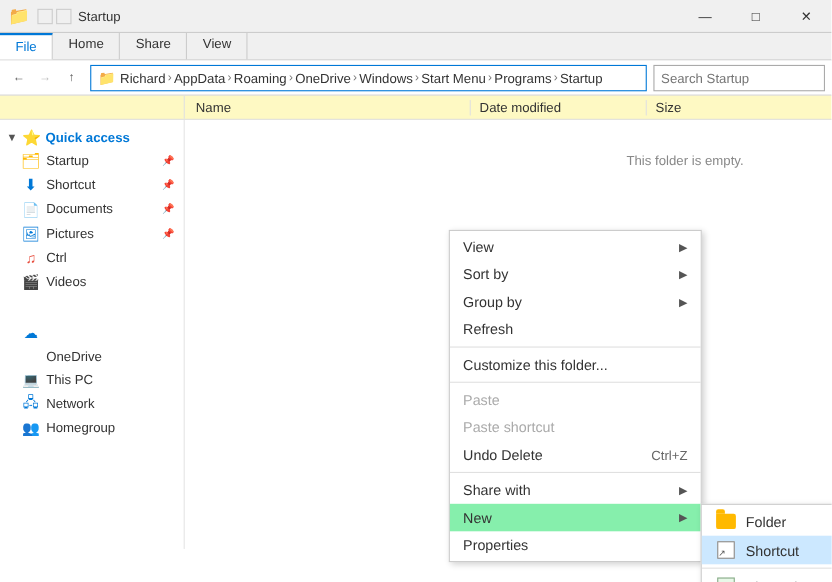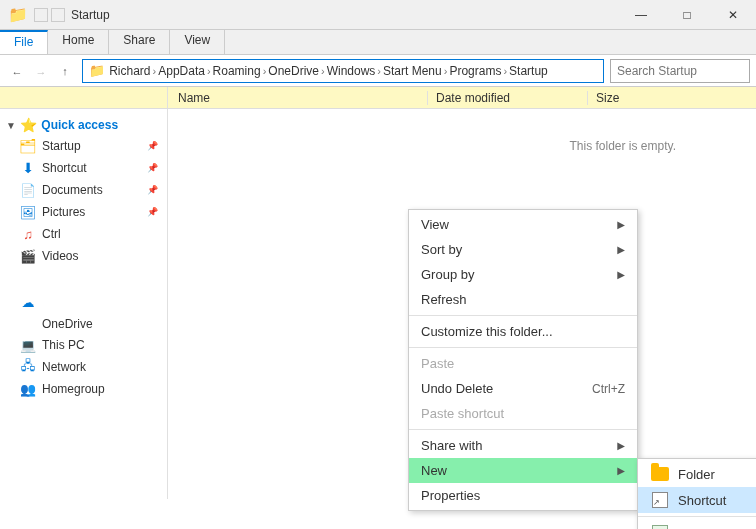--- a/index.html
+++ b/index.html
@@ -69,21 +69,21 @@
     .path-segment {
       color: #333;
       font-size: 12px;
     }
     .path-sep {
       color: #777;
       margin: 0 2px;
       font-size: 11px;
     }
     .search-box {
-      width: 140px;
+      width: 156px;
       height: 24px;
       border: 1px solid #aaa;
       padding: 2px 6px;
       font-size: 12px;
       color: #888;
     }
 
     
     .main-layout {
       display: flex;
@@ -433,26 +433,26 @@
         <span>Refresh</span>
       </div>
       <div class="menu-separator"></div>
       <div class="menu-item">
         <span>Customize this folder...</span>
       </div>
       <div class="menu-separator"></div>
       <div class="menu-item disabled">
         <span>Paste</span>
       </div>
+      <div class="menu-item disabled">
+        <span>Paste shortcut</span>
+      </div>
       <div class="menu-item">
         <span>Undo Delete</span>
         <span class="menu-shortcut">Ctrl+Z</span>
-      </div>
-      <div class="menu-item disabled">
-        <span>Paste shortcut</span>
       </div>
       <div class="menu-separator"></div>
       <div class="menu-item">
         <span>Share with</span>
         <span class="menu-arrow">▶</span>
       </div>
 
       <div class="submenu-wrapper">
         <div class="menu-item highlighted">
           <span>New</span>

